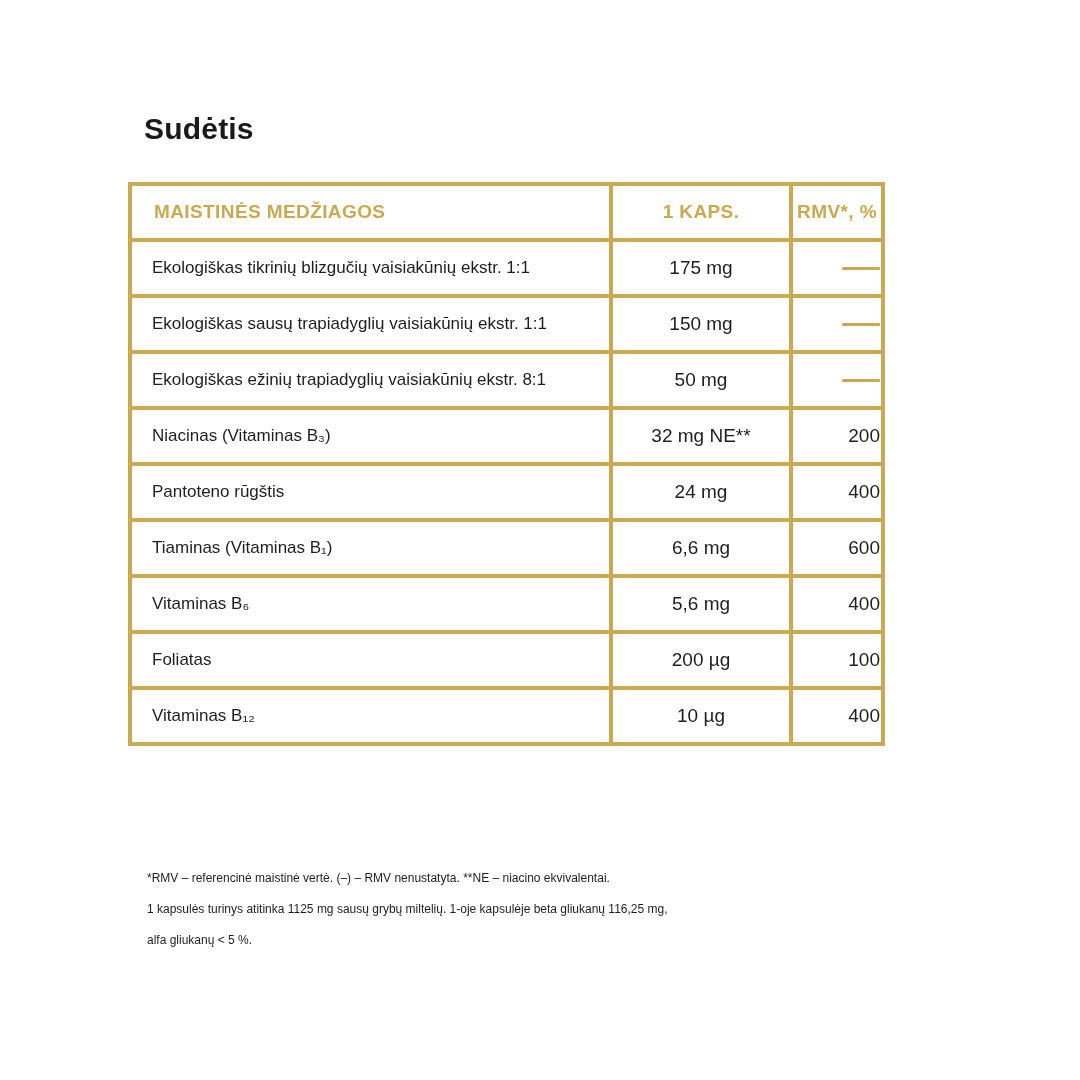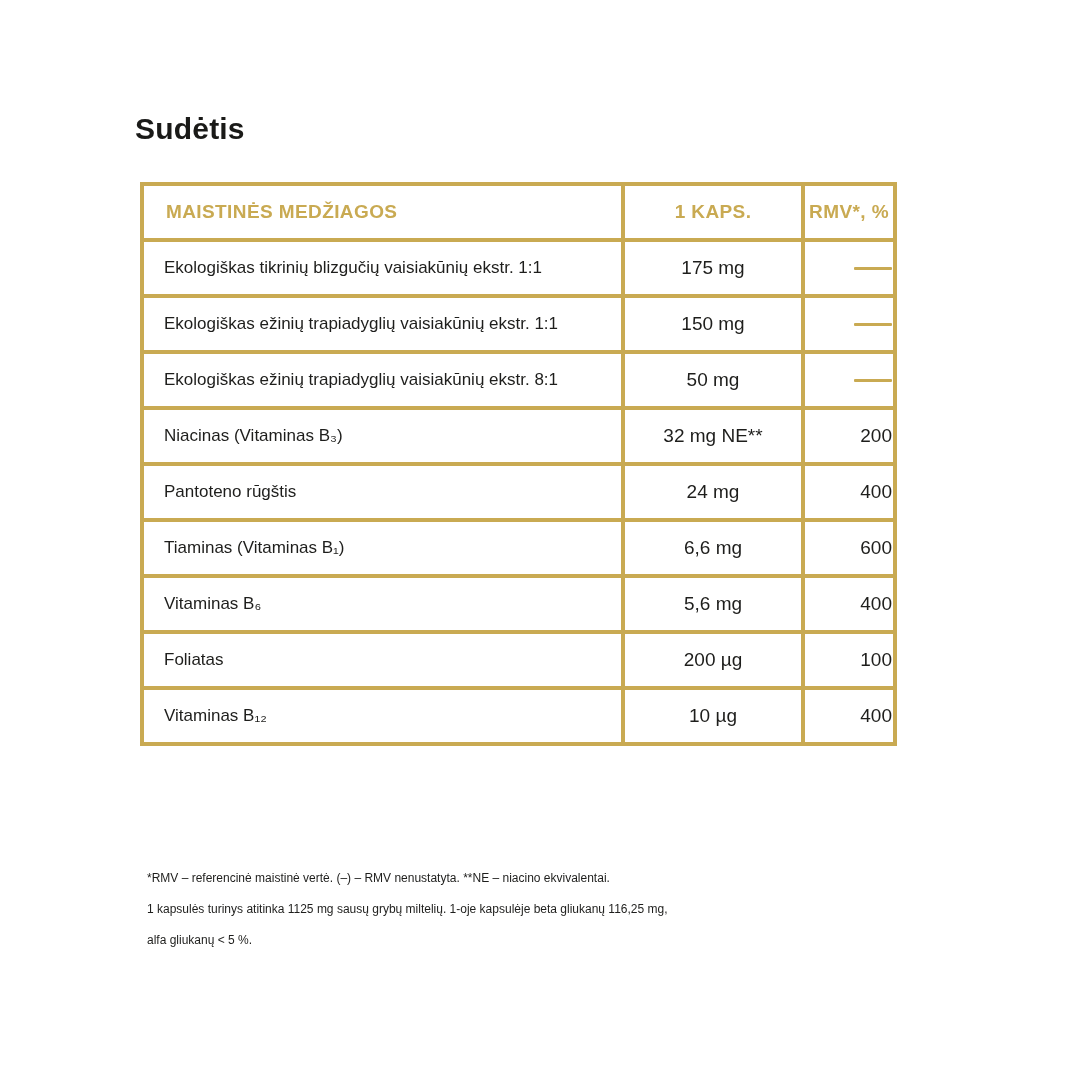--- a/index.html
+++ b/index.html
@@ -10,31 +10,31 @@
   body {
     position: relative;
     width: 1080px;
     height: 1080px;
     font-family: "Liberation Sans", sans-serif;
     color: #1e1e1c;
     overflow: hidden;
   }
   .title {
     position: absolute;
-    left: 135px;
+    left: 144px;
     top: 112px;
     margin: 0;
     font-size: 30px;
     font-weight: 700;
     letter-spacing: 0.2px;
     color: #1a1a18;
   }
   table.nutrition {
     position: absolute;
-    left: 140px;
+    left: 128px;
     top: 182px;
     width: 753px;
     border-collapse: collapse;
     table-layout: fixed;
   }
   table.nutrition th,
   table.nutrition td {
     border: 4px solid #c9aa52;
     height: 50px;
     vertical-align: middle;
@@ -104,21 +104,21 @@
       <th class="c3">RMV*, %</th>
     </tr>
   </thead>
   <tbody>
       <tr>
         <td class="name">Ekologiškas tikrinių blizgučių vaisiakūnių ekstr. 1:1</td>
         <td class="amount">175 mg</td>
         <td class="rmv"><span class="dash-line"></span></td>
       </tr>
       <tr>
-        <td class="name">Ekologiškas ežinių trapiadyglių vaisiakūnių ekstr. 1:1</td>
+        <td class="name">Ekologiškas sausų trapiadyglių vaisiakūnių ekstr. 1:1</td>
         <td class="amount">150 mg</td>
         <td class="rmv"><span class="dash-line"></span></td>
       </tr>
       <tr>
         <td class="name">Ekologiškas ežinių trapiadyglių vaisiakūnių ekstr. 8:1</td>
         <td class="amount">50 mg</td>
         <td class="rmv"><span class="dash-line"></span></td>
       </tr>
       <tr>
         <td class="name">Niacinas (Vitaminas B₃)</td>

